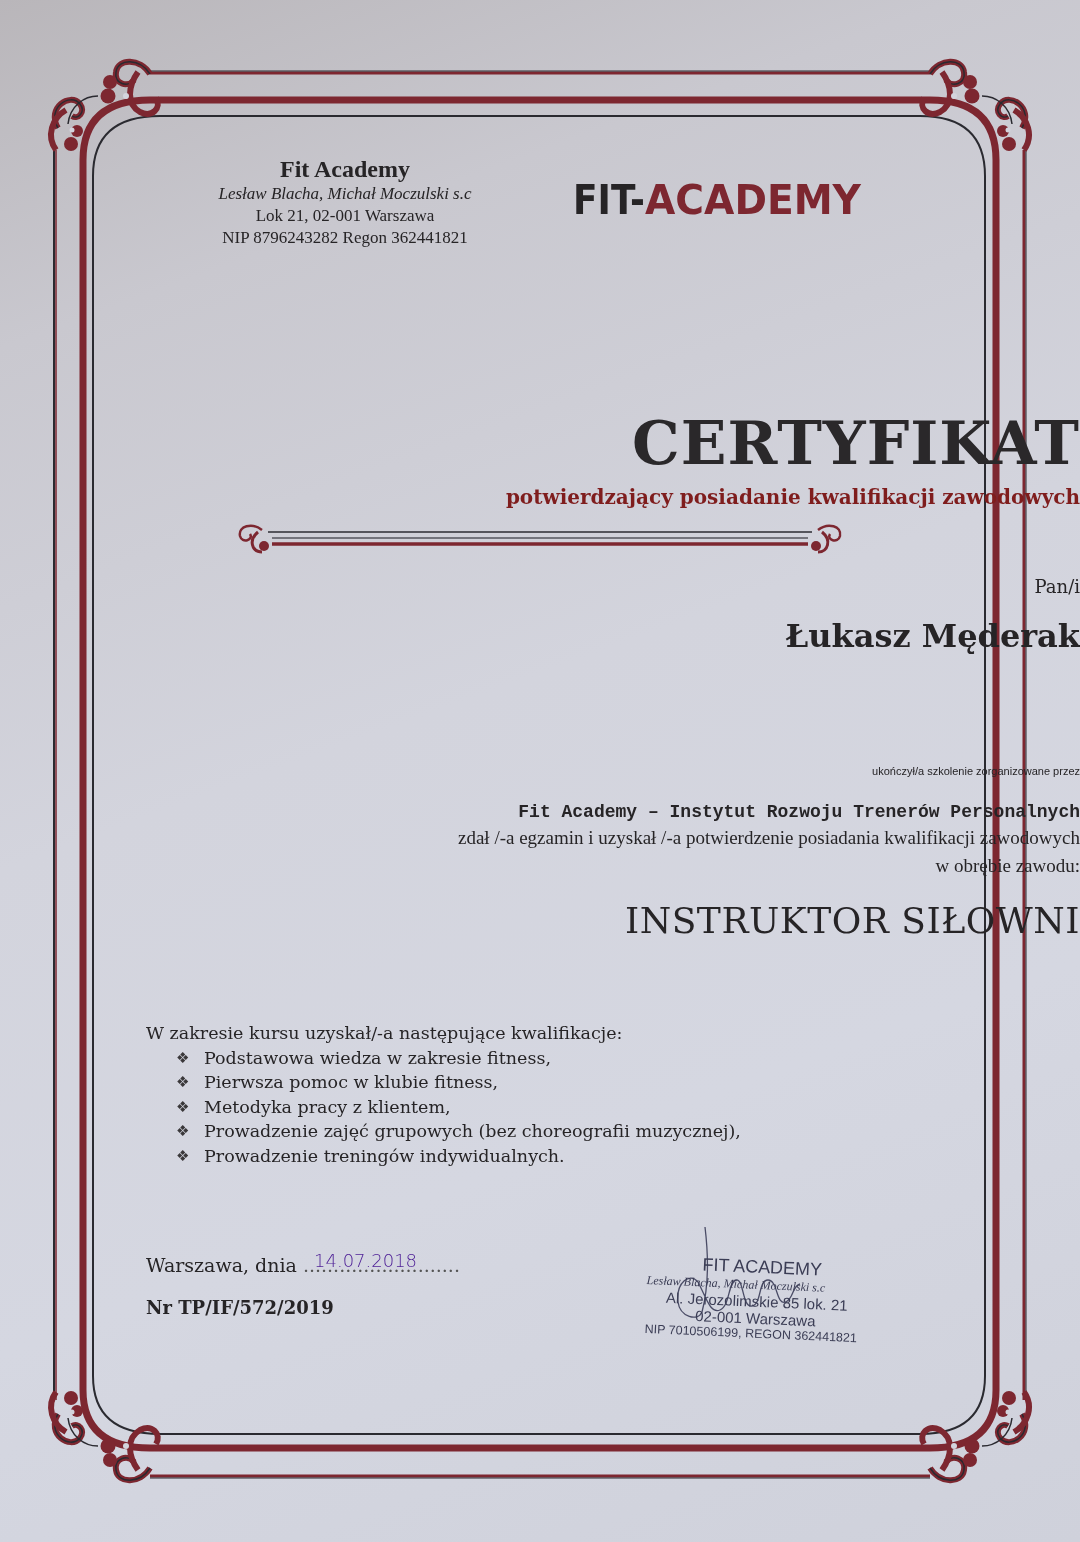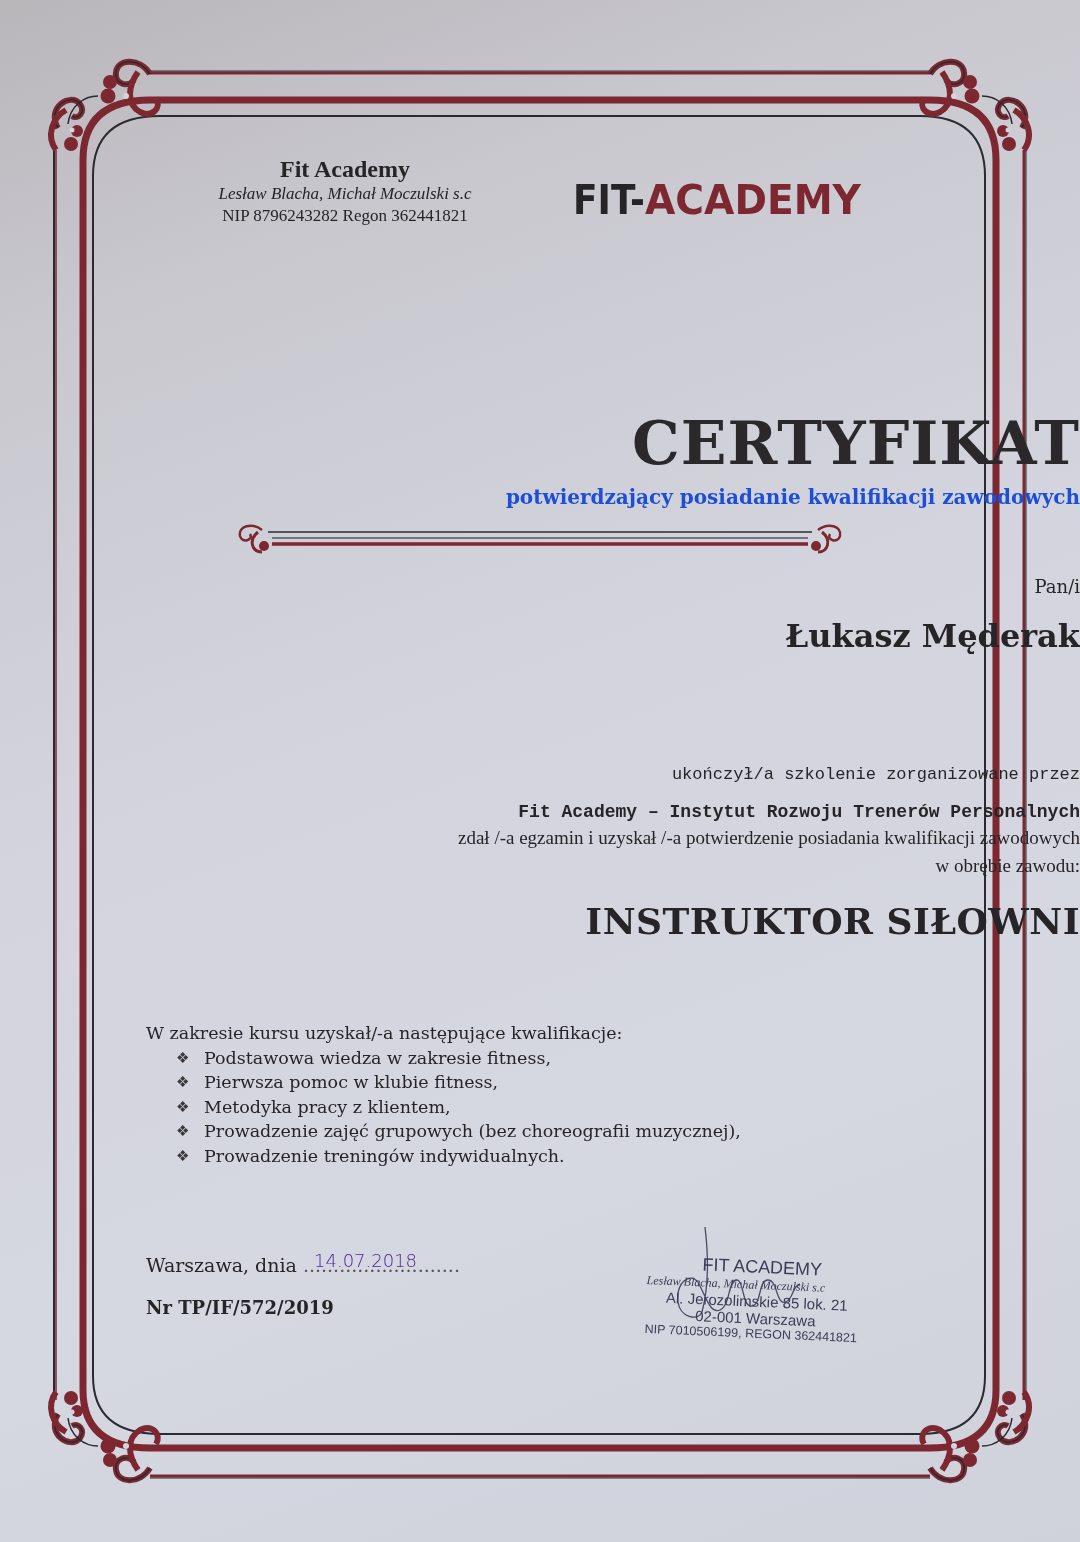--- a/index.html
+++ b/index.html
@@ -13,30 +13,30 @@
   .center { position: absolute; left: 0; width: 1080px; text-align: right; }
 
   .org { position: absolute; left: 170px; width: 350px; text-align: center; font-family: "Liberation Serif", serif; color: #262426; }
   .org .name { font-size: 24px; font-weight: bold; line-height: 28px; }
   .org .line { font-size: 17px; line-height: 22px; }
   .org .it { font-style: italic; }
 
   .logo { position: absolute; left: 573px; top: 178px; width: 290px; height: 42px; }
 
   .title { top: 408px; font-size: 60px; font-weight: bold; letter-spacing: 1px; color: #2a282a; font-family: "DejaVu Serif", serif; }
-  .subtitle { top: 485px; font-size: 20px; font-weight: bold; color: #1d4ed8; }
+  .subtitle { top: 485px; font-size: 20px; font-weight: bold; color: #7f1d1d; }
 
   .pan { top: 576px; font-size: 18px; }
   .person { top: 617px; font-size: 32px; font-weight: bold; }
 
-  .body1 { top: 765px; font-size: 17px; font-family: Liberation Mono, monospace; }
+  .body1 { top: 765px; font-size: 11px; font-family: Liberation Sans, sans-serif; }
   .body2 { top: 802px; font-size: 18px; font-weight: bold; font-family: Liberation Mono, monospace; }
   .body3 { top: 827px; font-size: 19px; font-family: "Liberation Serif", serif; }
   .body4 { top: 855px; font-size: 19px; font-family: "Liberation Serif", serif; }
-  .profession { top: 900px; font-size: 36px; font-weight: bold; letter-spacing: 0.5px; }
+  .profession { top: 900px; font-size: 36px; font-weight: normal; letter-spacing: 0.5px; }
 
   .quals { position: absolute; left: 146px; top: 1021px; font-size: 17.5px; line-height: 24.5px; }
   .quals ul { list-style: none; margin: 0; padding: 0 0 0 30px; }
   .quals li { position: relative; padding-left: 28px; }
   .quals .bullet { position: absolute; left: 0; top: 0; font-size: 15px; color: #3a383a; }
 
   .place { position: absolute; left: 146px; top: 1254px; font-size: 19px; }
   .place .date { font-family: "DejaVu Sans", sans-serif; font-weight: 200; font-size: 18px; color: #4c1d95; position: relative; }
   .place .dots { letter-spacing: 0px; color: #555; }
   .nr { position: absolute; left: 146px; top: 1297px; font-size: 18px; font-weight: bold; }
@@ -100,20 +100,21 @@
     <circle cx="264" cy="546" r="5" fill="#7d2730"></circle>
     <path d="M818,530 C828,522 842,526 840,536 C838,544 826,540 830,534" fill="none" stroke="#7d2730" stroke-width="2.5"></path>
     <path d="M822,532 C832,540 828,552 818,552" fill="none" stroke="#7d2730" stroke-width="3"></path>
     <circle cx="816" cy="546" r="5" fill="#7d2730"></circle>
   </g>
 </svg>
 
 <div class="org" style="top:155px;">
   <div class="name">Fit Academy</div>
   <div class="line it">Lesław Blacha, Michał Moczulski s.c</div>
+  <div class="line">Lok 21, 02-001 Warszawa</div>
   <div class="line">NIP 8796243282 Regon 362441821</div>
 </div>
 
 <svg class="logo" viewBox="0 0 290 42">
   <text x="0" y="36" font-family="DejaVu Sans, sans-serif" font-weight="bold" font-size="40" fill="#262426" textLength="72" lengthAdjust="spacingAndGlyphs">FIT-</text>
   <text x="72" y="36" font-family="DejaVu Sans, sans-serif" font-weight="bold" font-size="40" fill="#7d2730" textLength="216" lengthAdjust="spacingAndGlyphs">ACADEMY</text>
 </svg>
 
 <div class="center title">CERTYFIKAT</div>
 <div class="center subtitle">potwierdzający posiadanie kwalifikacji zawodowych</div>

